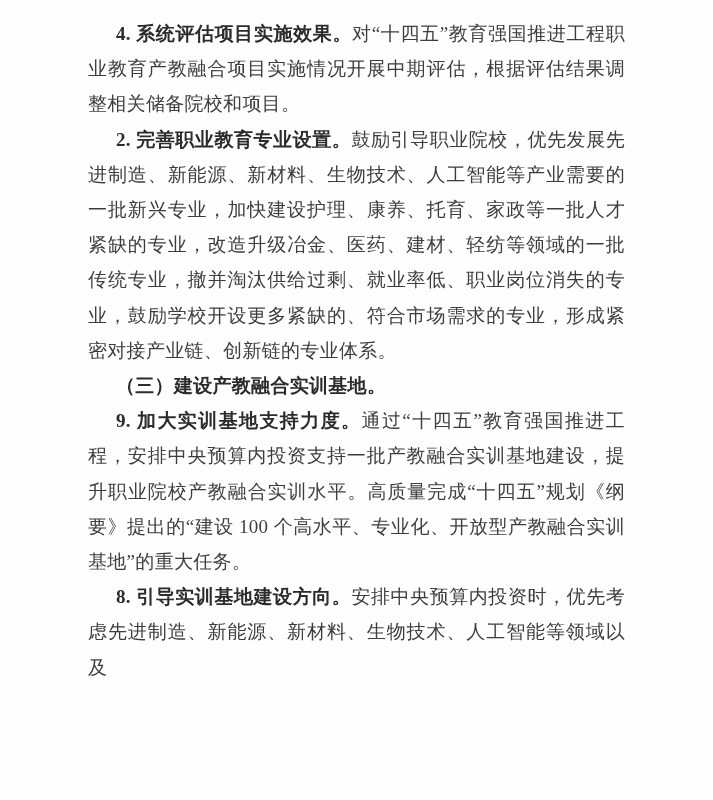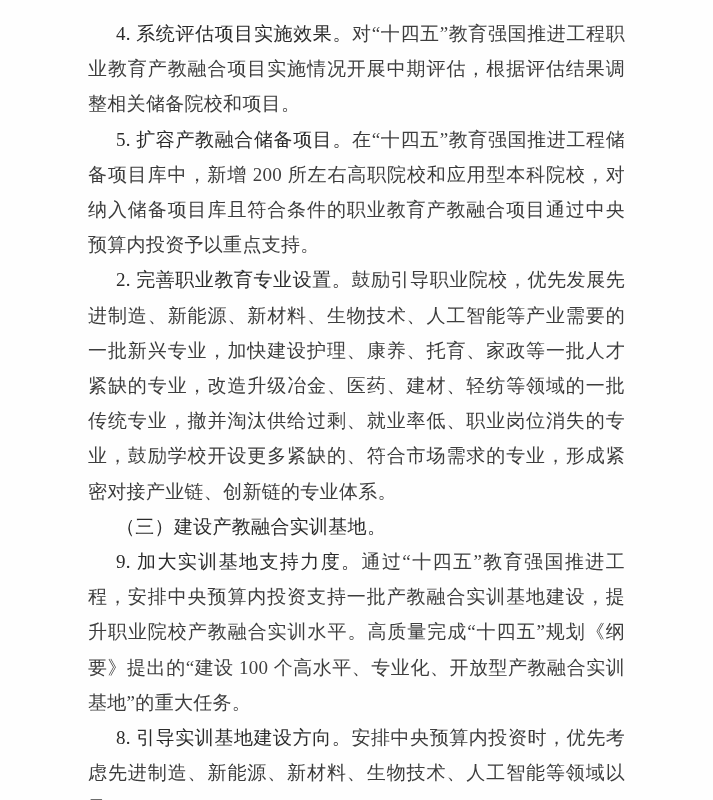--- a/index.html
+++ b/index.html
@@ -24,37 +24,36 @@
     padding: 0;
     font-size: 19px;
     line-height: 35.2px;
     letter-spacing: 0.3px;
     text-align: justify;
     text-indent: 28px;
     color: #3d3d3d;
     word-break: break-all;
   }
   p.para .lead {
-    font-weight: normal;
+    font-weight: bold;
     color: #2b2b2b;
   }
   p.para.heading .lead {
-    font-weight: normal;
+    font-weight: bold;
     color: #2b2b2b;
   }
 </style>
 </head>
 <body>
 
 <div class="page">
   <div class="content">
 
     <p class="para"><span class="lead">4. 系统评估项目实施效果。</span><span class="body-text">对“十四五”教育强国推进工程职业教育产教融合项目实施情况开展中期评估，根据评估结果调整相关储备院校和项目。</span></p>
 
-    <p class="para"><span class="lead">5. 扩容产教融合储备项目。</span><span class="body-text">在“十四五”教育强国推进工程储备项目库中，新增 200 所左右高职院校和应用型本科院校，对纳入储备项目库且符合条件的职业教育产教融合项目通过中央预算内投资予以重点支持。</span></p>
 
     <p class="para"><span class="lead">2. 完善职业教育专业设置。</span><span class="body-text">鼓励引导职业院校，优先发展先进制造、新能源、新材料、生物技术、人工智能等产业需要的一批新兴专业，加快建设护理、康养、托育、家政等一批人才紧缺的专业，改造升级冶金、医药、建材、轻纺等领域的一批传统专业，撤并淘汰供给过剩、就业率低、职业岗位消失的专业，鼓励学校开设更多紧缺的、符合市场需求的专业，形成紧密对接产业链、创新链的专业体系。</span></p>
 
     <p class="para heading"><span class="lead">（三）建设产教融合实训基地。</span></p>
 
     <p class="para"><span class="lead">9. 加大实训基地支持力度。</span><span class="body-text">通过“十四五”教育强国推进工程，安排中央预算内投资支持一批产教融合实训基地建设，提升职业院校产教融合实训水平。高质量完成“十四五”规划《纲要》提出的“建设 100 个高水平、专业化、开放型产教融合实训基地”的重大任务。</span></p>
 
     <p class="para"><span class="lead">8. 引导实训基地建设方向。</span><span class="body-text">安排中央预算内投资时，优先考虑先进制造、新能源、新材料、生物技术、人工智能等领域以及</span></p>
 
   </div>

